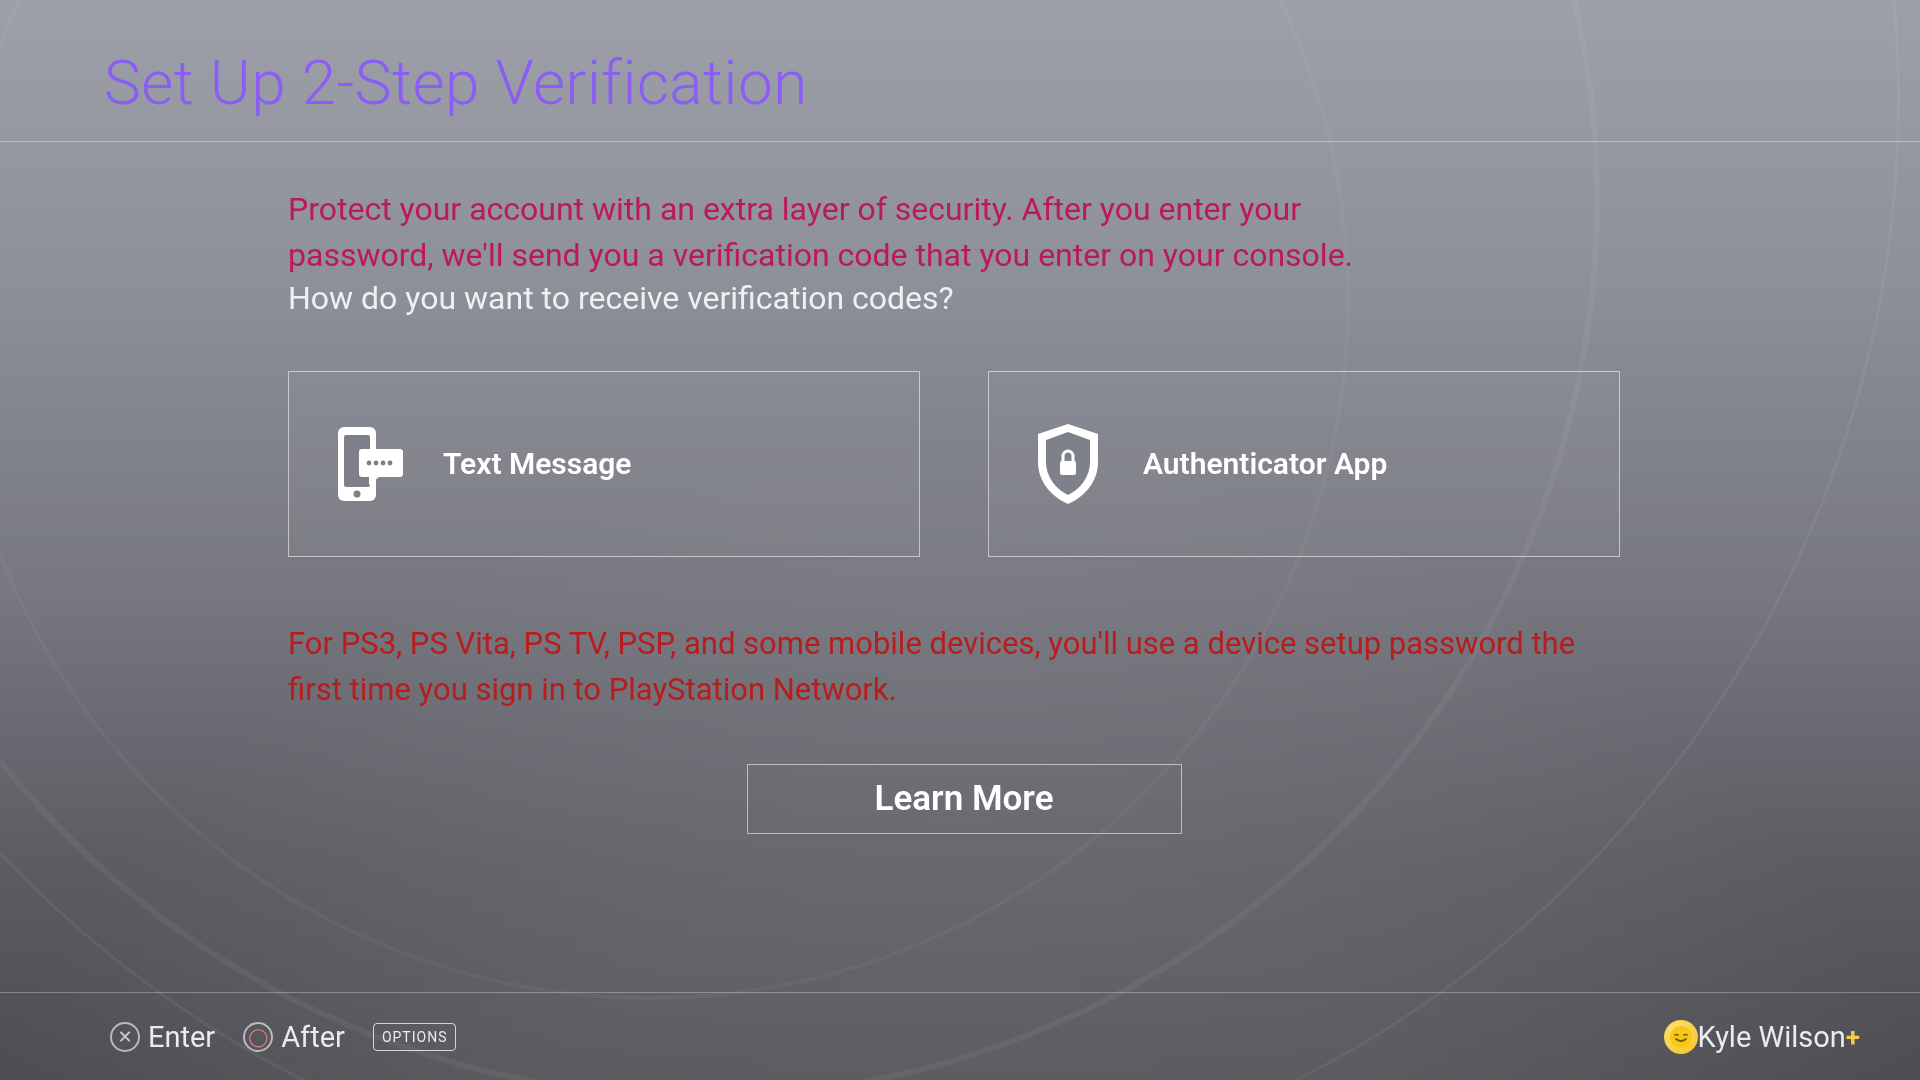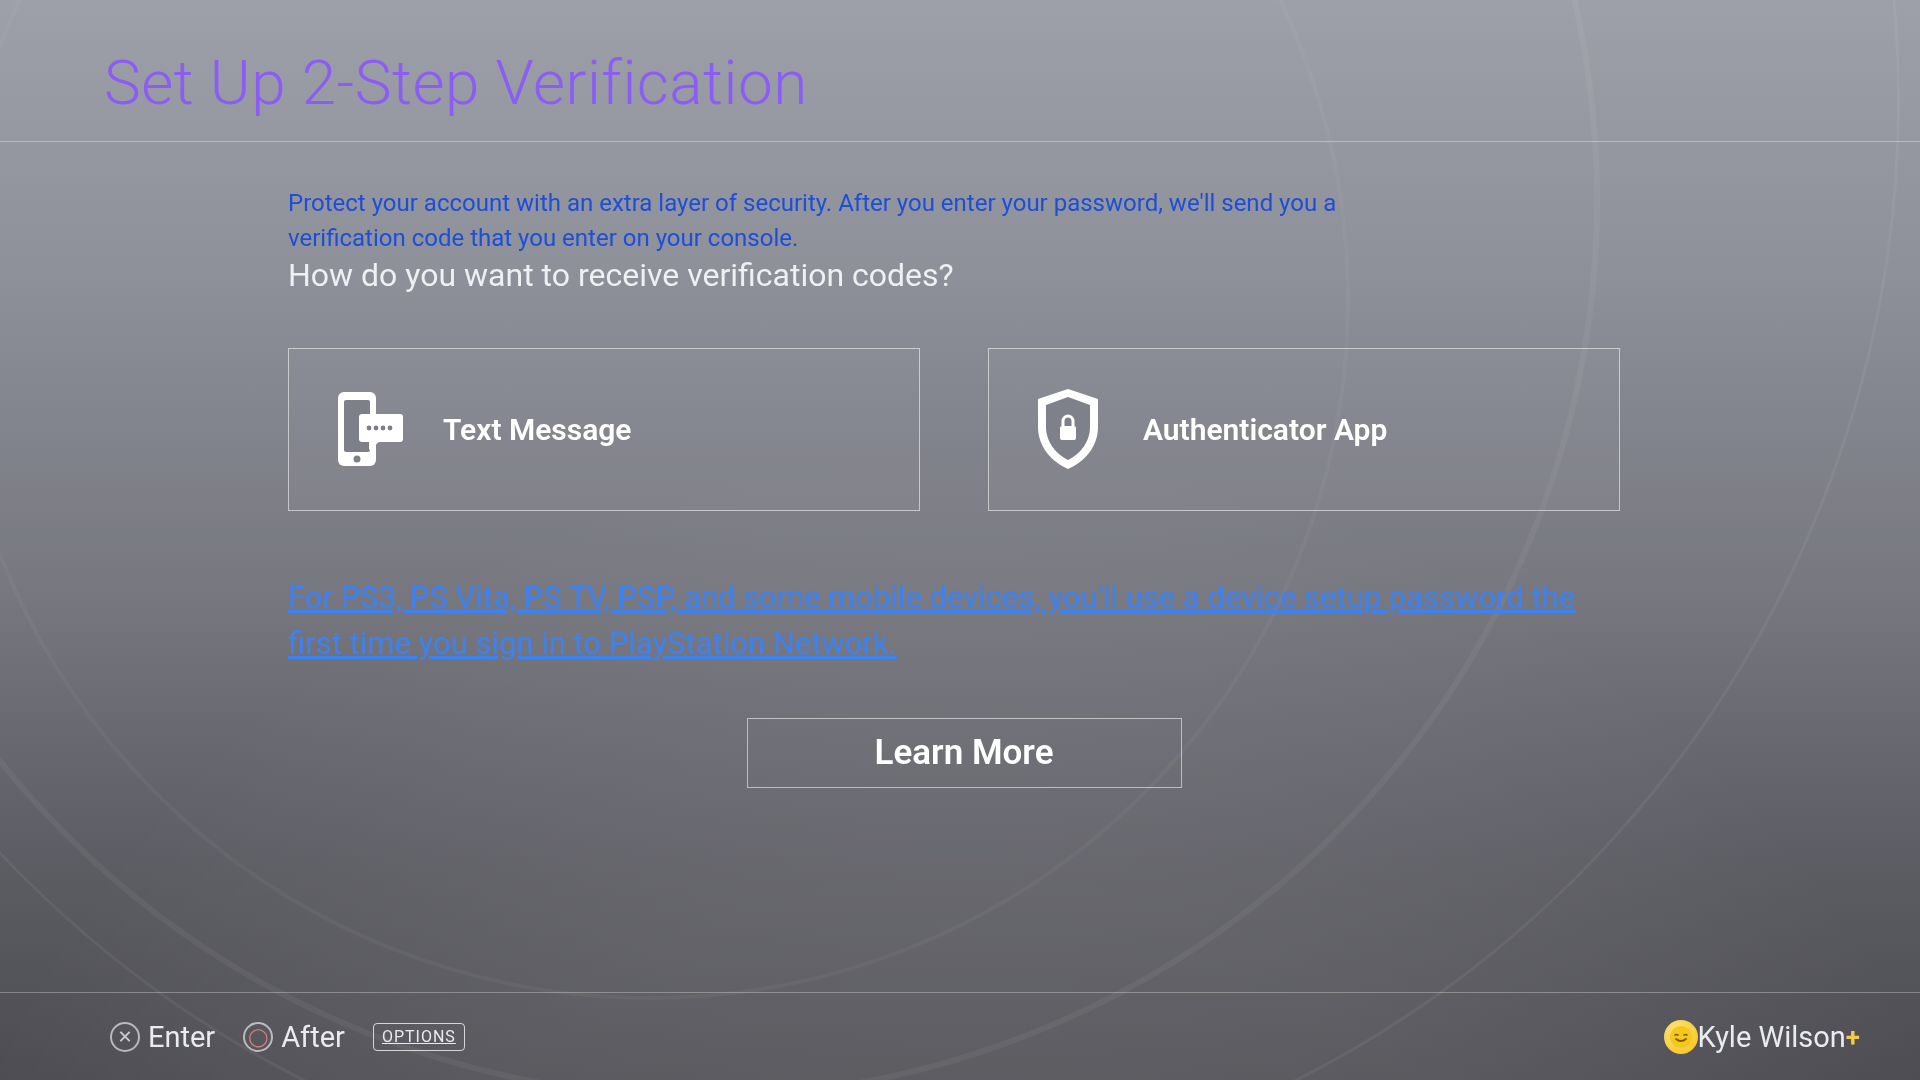--- a/index.html
+++ b/index.html
@@ -44,41 +44,41 @@
 }
 
 .content {
   position: relative;
   z-index: 2;
   flex: 1;
   padding: 0 280px 0 288px;
 }
 
 .intro {
-  font-size: 24px;
+  font-size: 32px;
   line-height: 1.45;
   font-weight: 400;
-  color: #1d4ed8;
+  color: #be185d;
   margin-top: 44px;
   max-width: 1100px;
 }
 .question {
   font-size: 32px;
   font-weight: 400;
   color: #eef0f2;
 }
 
 .options {
   display: flex;
   gap: 68px;
   margin-top: 54px;
 }
 .option {
   flex: 0 0 632px;
-  height: 163px;
+  height: 186px;
   border: 1px solid rgba(255,255,255,0.55);
   background: rgba(255,255,255,0.03);
   display: flex;
   align-items: center;
   gap: 32px;
   padding-left: 36px;
   cursor: pointer;
 }
 .option .icon-wrap {
   width: 86px;
@@ -89,24 +89,23 @@
 .option-label {
   font-size: 30px;
   font-weight: 600;
   color: #ffffff;
 }
 
 .note {
   font-size: 31px;
   line-height: 1.5;
   font-weight: 400;
-  color: #3b82f6;
+  color: #b91c1c;
   margin-top: 64px;
   max-width: 1330px;
-  text-decoration: underline;
 }
 
 .learn-more {
   margin: 50px auto 0 auto;
   width: 435px;
   height: 70px;
   border: 1px solid rgba(255,255,255,0.55);
   display: flex;
   align-items: center;
   justify-content: center;
@@ -141,23 +140,22 @@
 }
 .glyph.circle-o { color: #d9847a; border-color: rgba(255,255,255,0.6);}
 .options-pill {
   display: inline-flex;
   align-items: center;
   justify-content: center;
   height: 28px;
   padding: 0 8px;
   border: 1px solid rgba(255,255,255,0.75);
   border-radius: 4px;
-  font-size: 16px;
+  font-size: 14px;
   letter-spacing: 1px;
-  text-decoration: underline;
 }
 .footer .right { display: flex; align-items: center; }
 .avatar {
   width: 34px; height: 34px; border-radius: 50%;
   background: radial-gradient(circle at 35% 30%, #ffe27a, #f5c218);
   display: flex; align-items: center; justify-content: center;
   font-size: 20px;
 }
 .plus { color: #f2c94c; font-size: 26px; font-weight: 700; }
 

